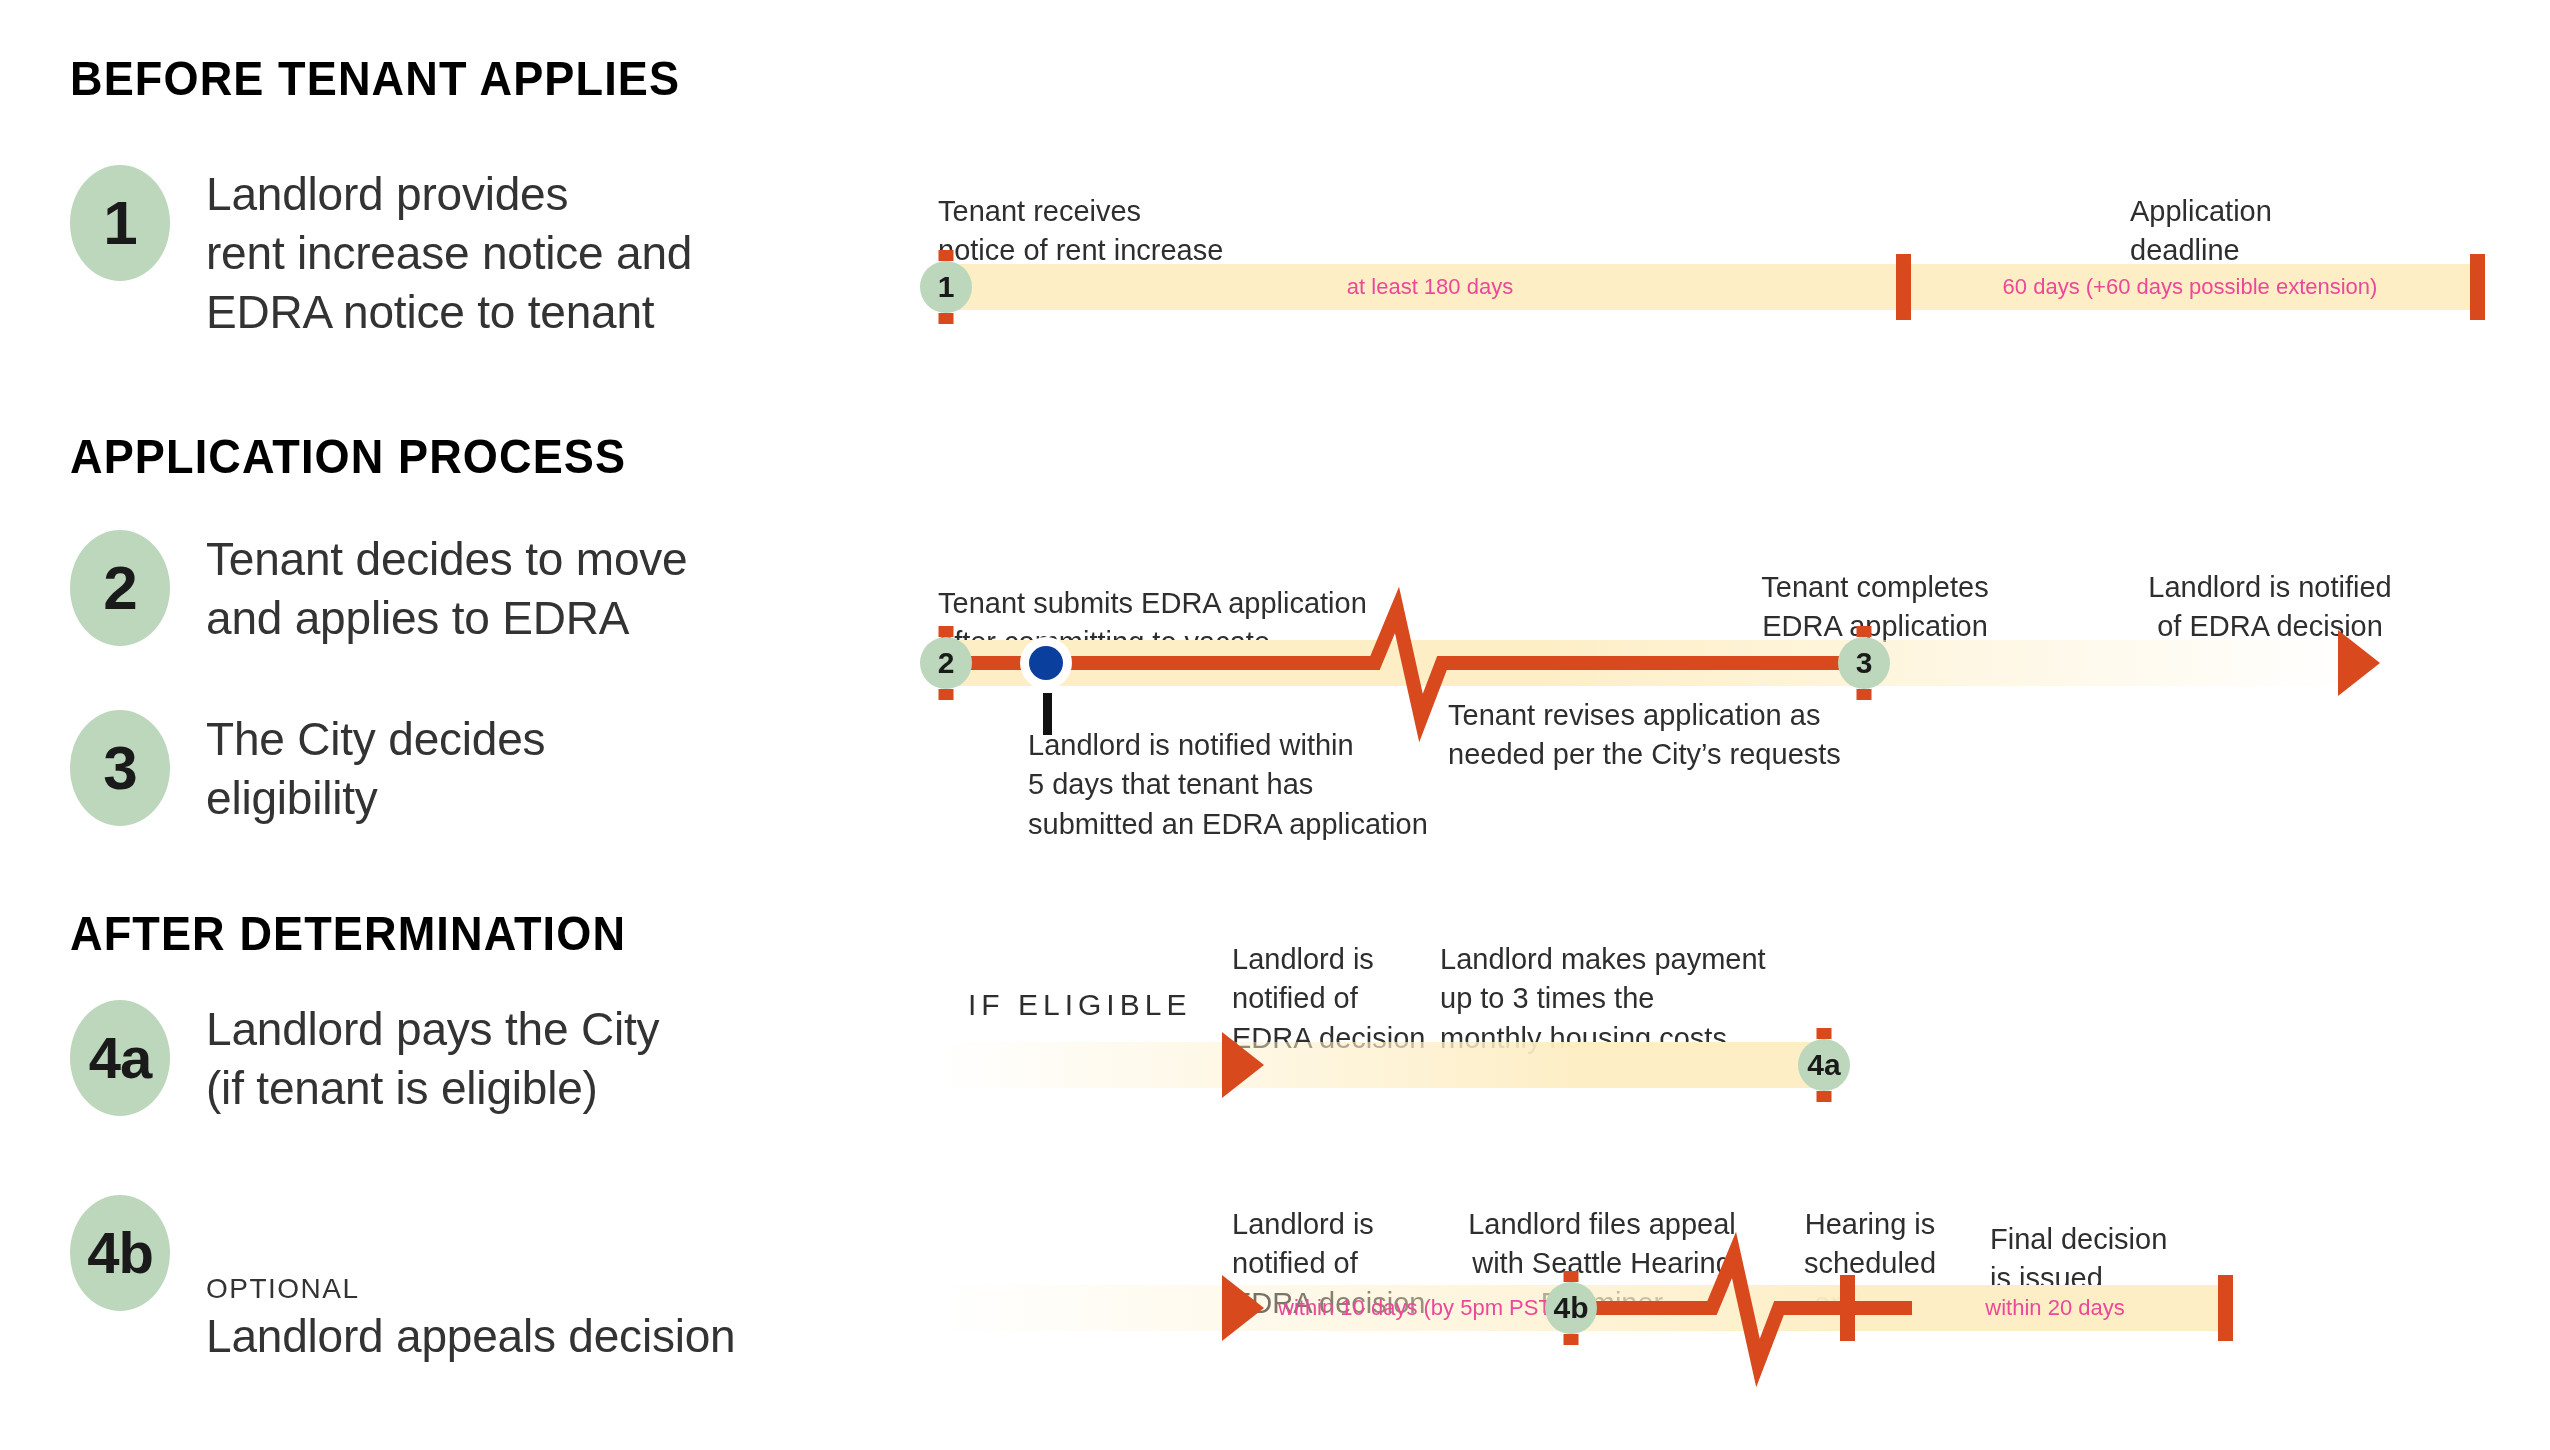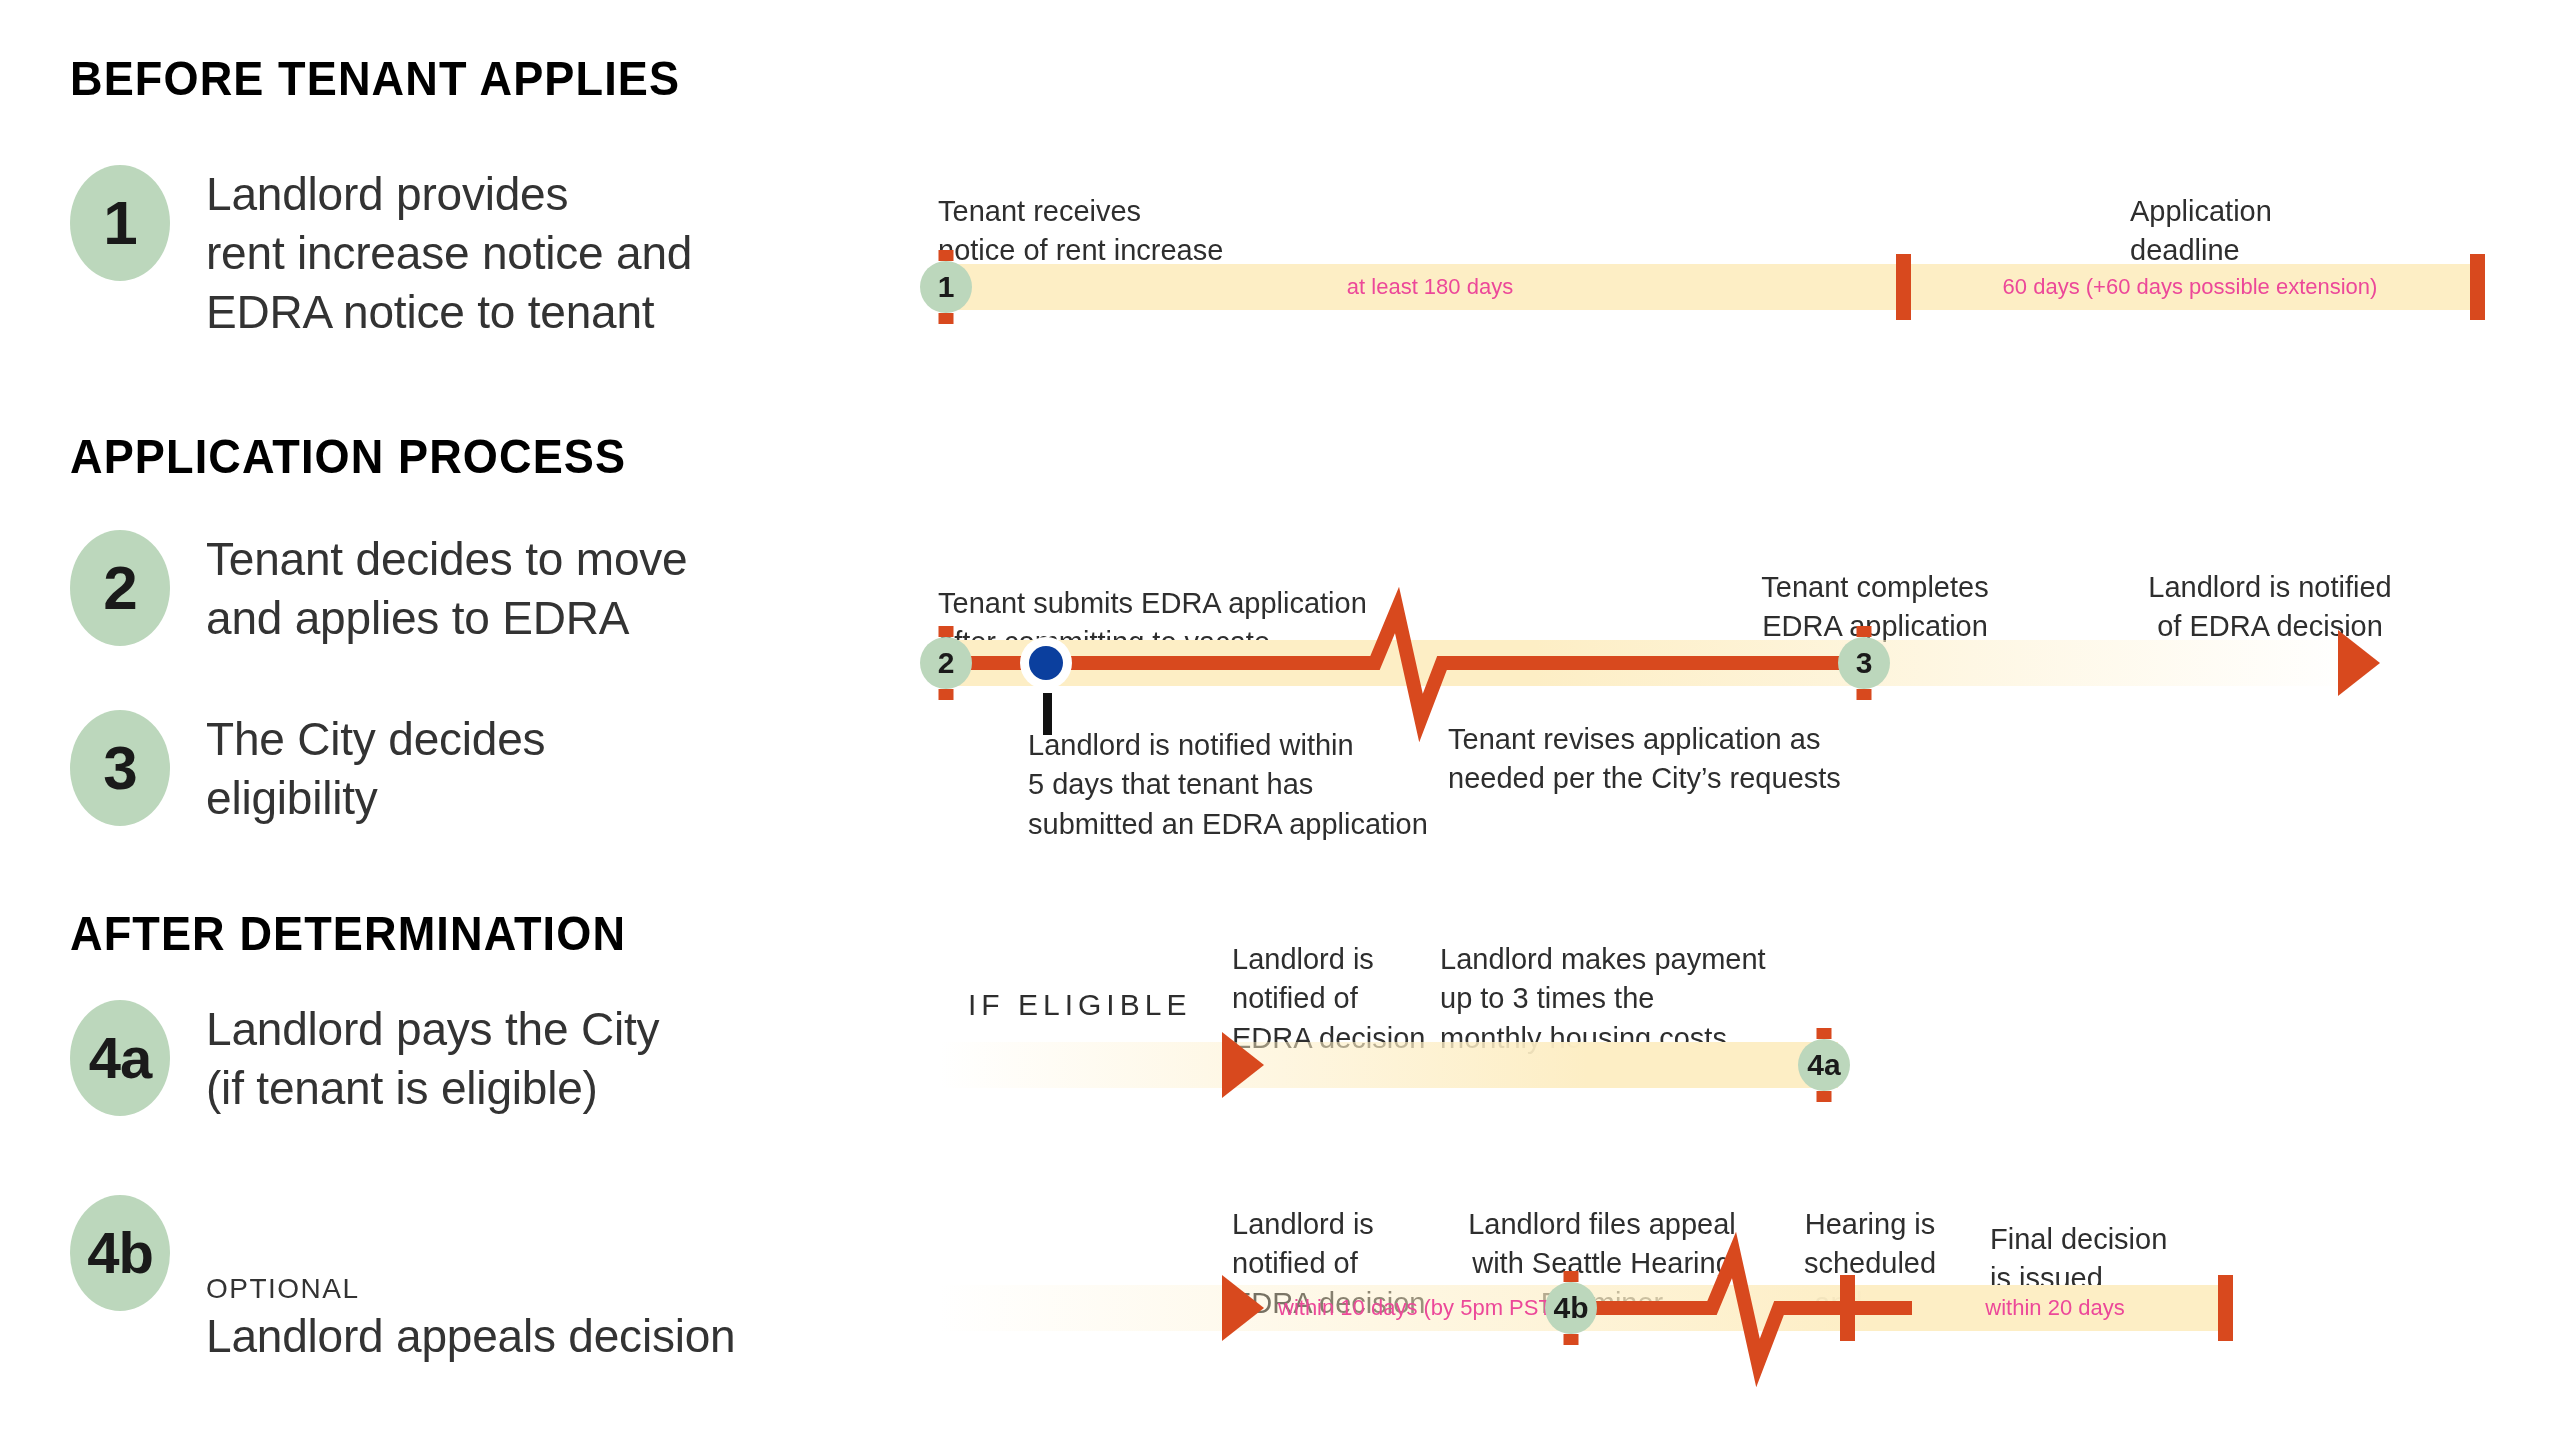--- a/index.html
+++ b/index.html
@@ -272,21 +272,21 @@
     <span>3</span>
     <span class="nub-bot"></span>
   </div>
 
 
   <div class="arrow-right" style="left:2338px;top:630px;"></div>
 
   <div class="tl-caption ta-left" style="left:1028px;top:726px;width:440px;">Landlord is notified within
 5 days that tenant has
 submitted an EDRA application</div>
-  <div class="tl-caption ta-left" style="left:1448px;top:720px;width:420px;">Tenant revises application as
+  <div class="tl-caption ta-left" style="left:1448px;top:696px;width:420px;">Tenant revises application as
 needed per the City’s requests</div>
 </div>
 
 <div class="tl" id="tl4a" style="left:0;top:0;width:2550px;height:1150px;">
 
   <div class="if-eligible" style="left:968px;top:988px;">IF ELIGIBLE</div>
 
   <div class="tl-caption ta-left" style="left:1232px;top:940px;width:230px;">Landlord is
 notified of
 EDRA decision</div>

